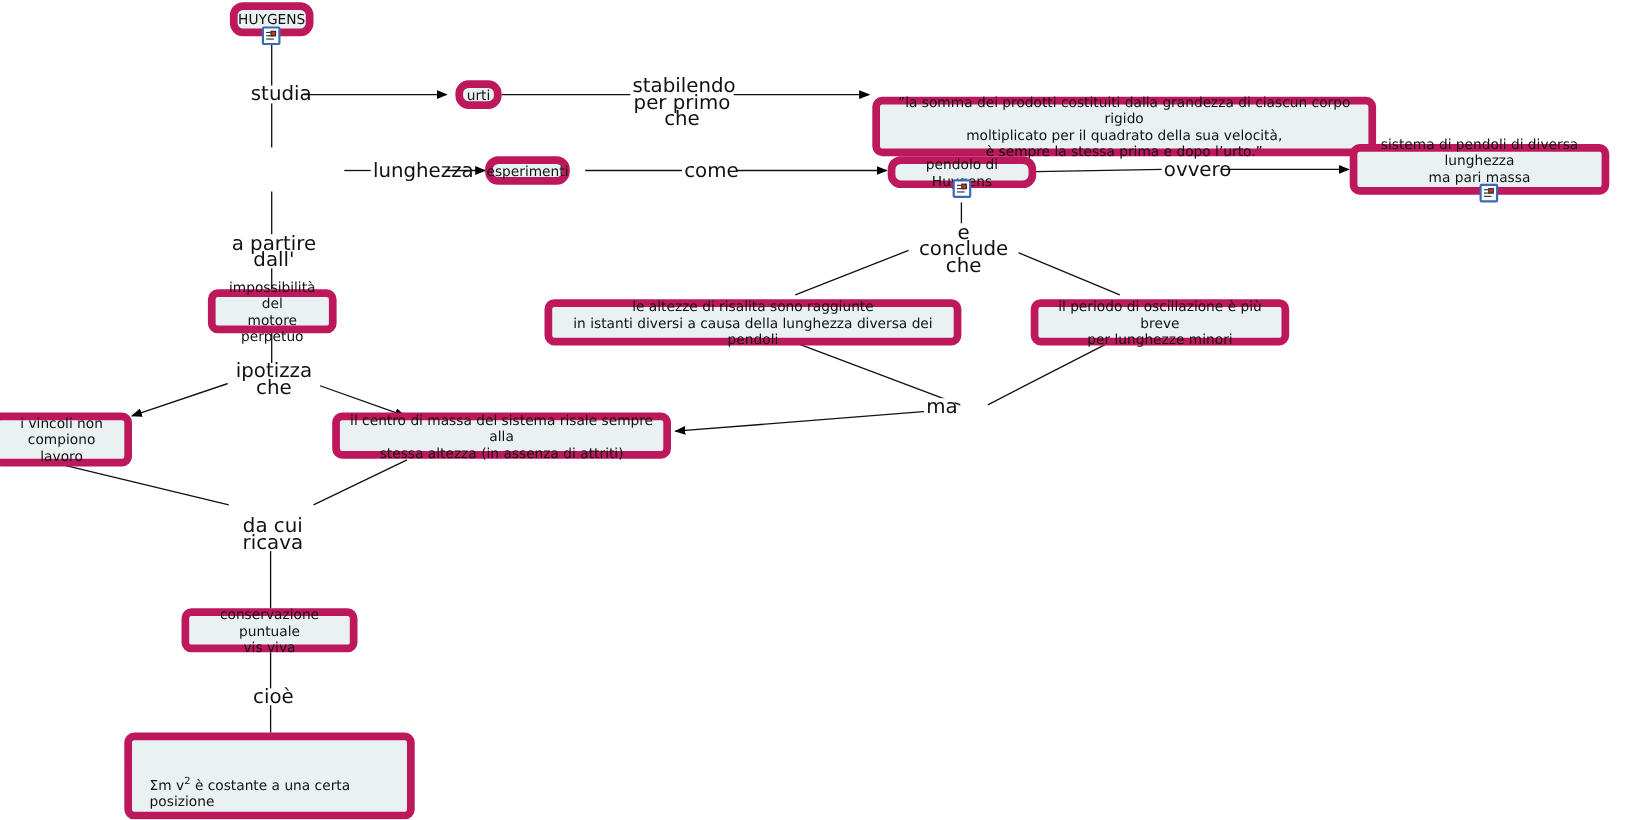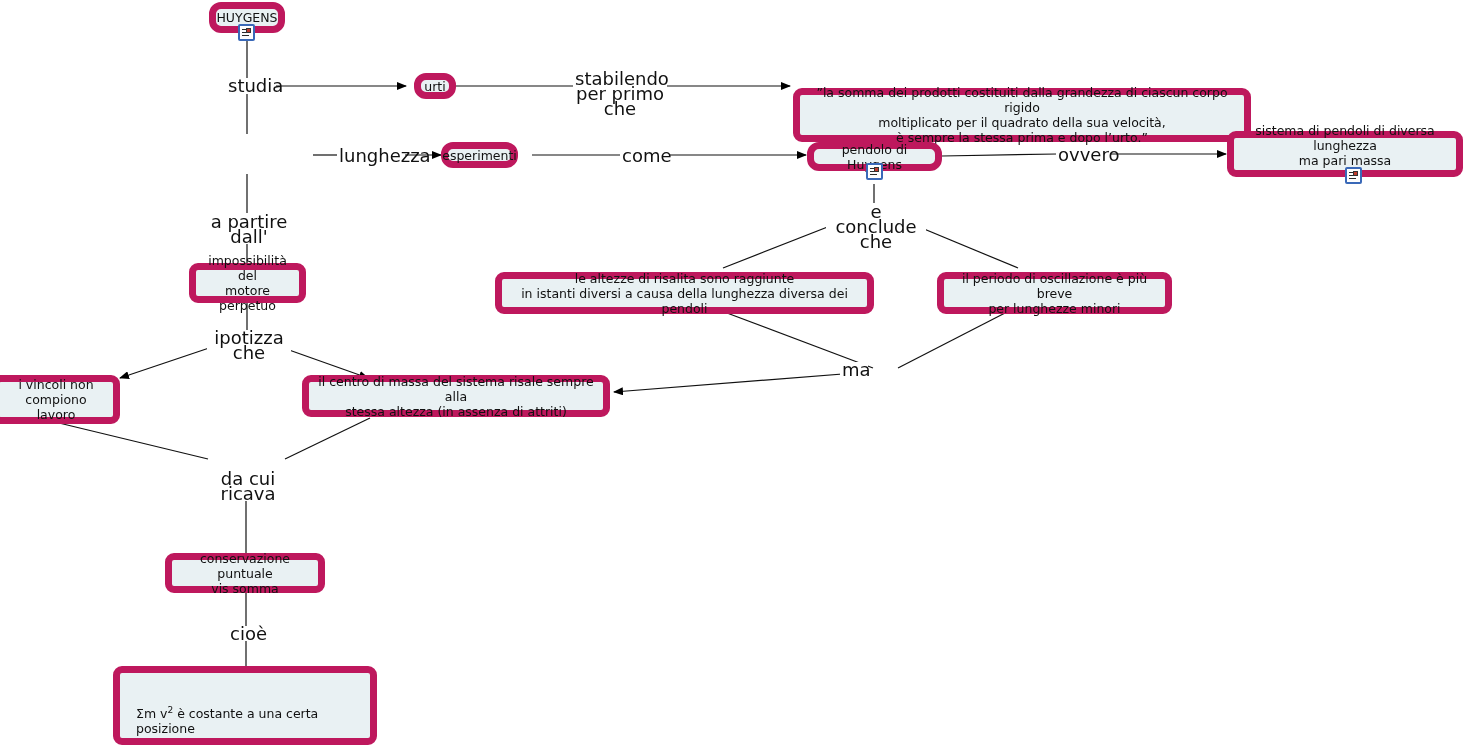--- a/index.html
+++ b/index.html
@@ -243,21 +243,21 @@
 compiono lavoro</span>
   </div>
 
   <div class="node" style="left:302px; top:375px; width:308px; height:42px;">
     <span>il centro di massa del sistema risale sempre alla
 stessa altezza (in assenza di attriti)</span>
   </div>
 
   <div class="node" style="left:165px; top:553px; width:160px; height:40px;">
     <span>conservazione puntuale
-vis somma</span>
+vis viva</span>
   </div>
 
   <div class="node lowtext" style="left:113px; top:666px; width:264px; height:79px;">
     <span><span>Σm v</span><span class="sup">2</span><span> è  costante a una certa posizione</span></span>
   </div>
 
   <div class="lbl" style="left:226px; top:78px; width:46px;">studia</div>
 
   <div class="lbl" style="left:573px; top:71px; width:90px;">stabilendo
 per primo che</div>

